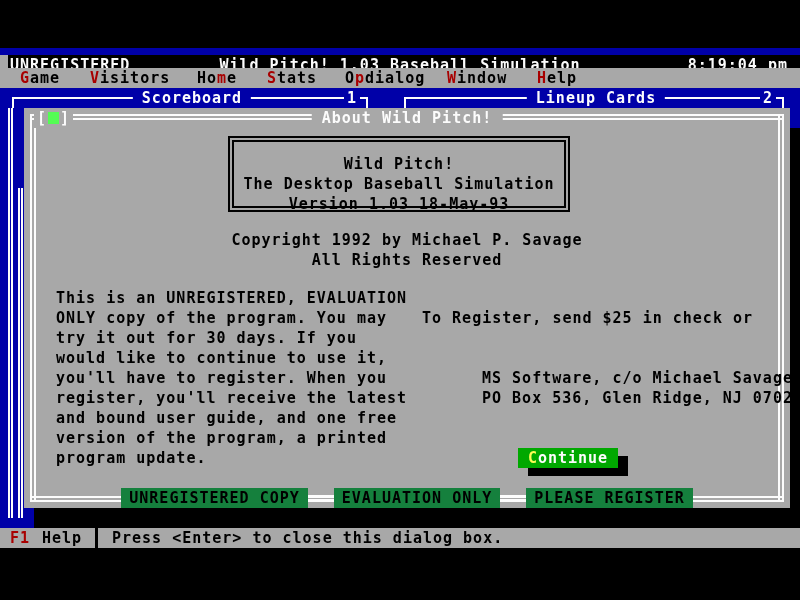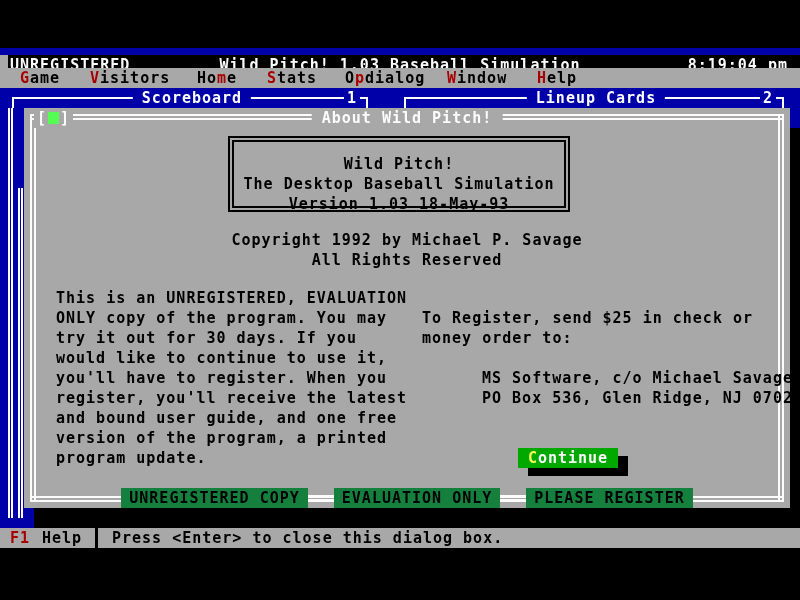--- a/index.html
+++ b/index.html
@@ -154,21 +154,20 @@
         <div>would like to continue to use it,</div>
         <div>you'll have to register. When you</div>
         <div>register, you'll receive the latest</div>
         <div>and bound user guide, and one free</div>
         <div>version of the program, a printed</div>
         <div>program update.</div>
       </div>
 
       <div class="abs body-right">
         <div>To Register, send $25 in check or</div>
-        <div>money order to:</div>
       </div>
 
       <div class="abs address">
         <div>MS Software, c/o Michael Savage</div>
         <div>PO Box 536, Glen Ridge, NJ 07028</div>
       </div>
 
       <div class="abs btn-shadow"></div>
       <button class="abs btn-continue"><span class="hotkey-y">C</span><span>ontinue</span></button>
 

